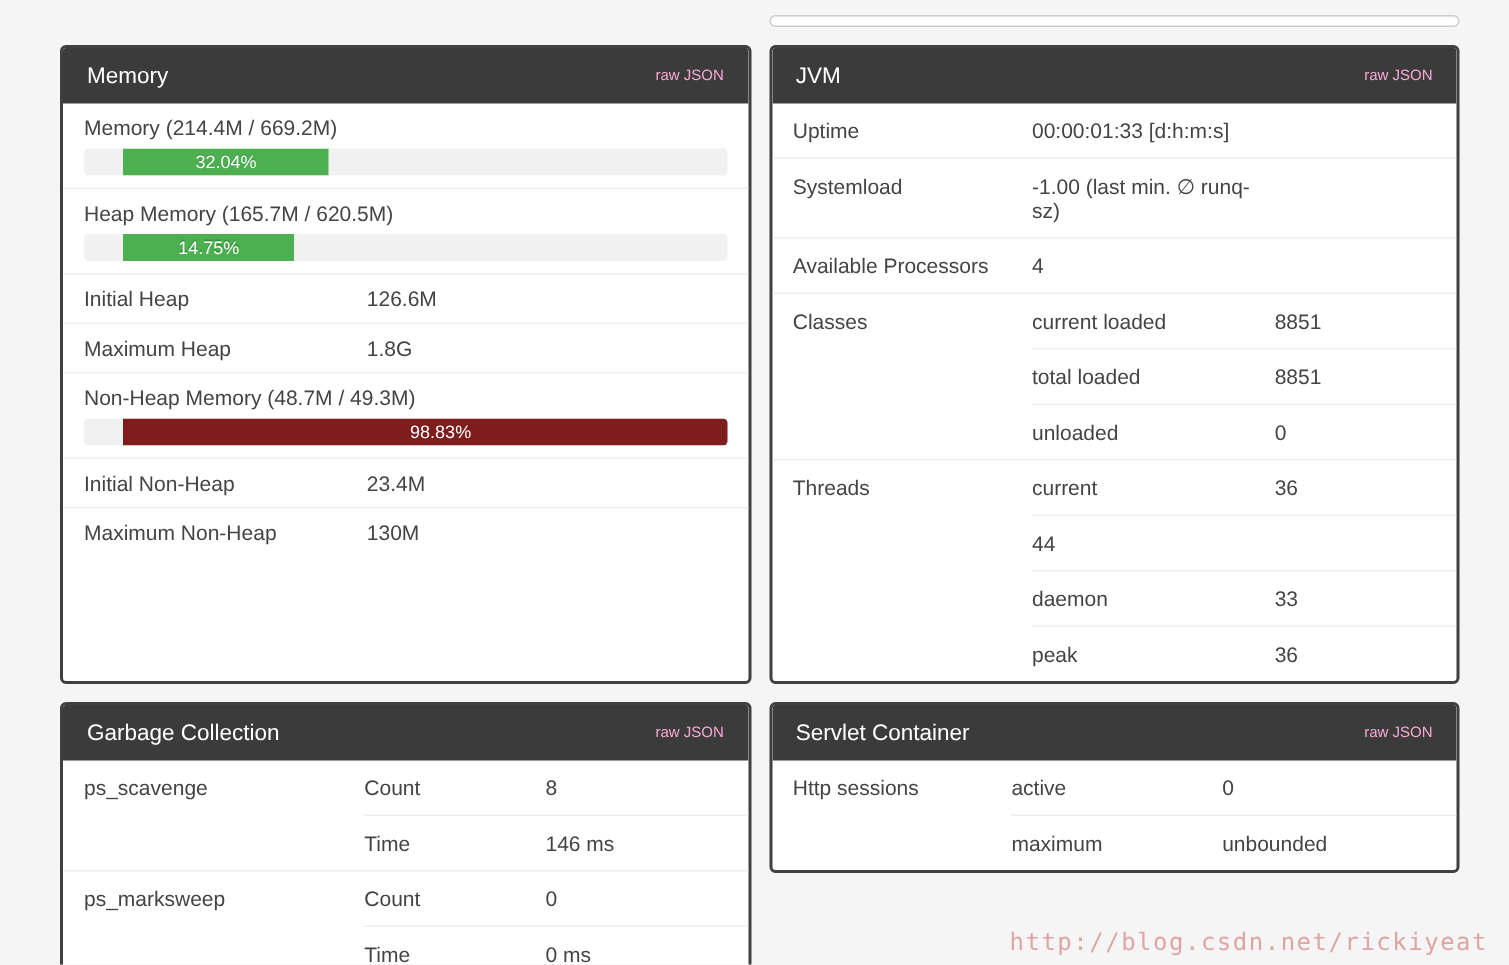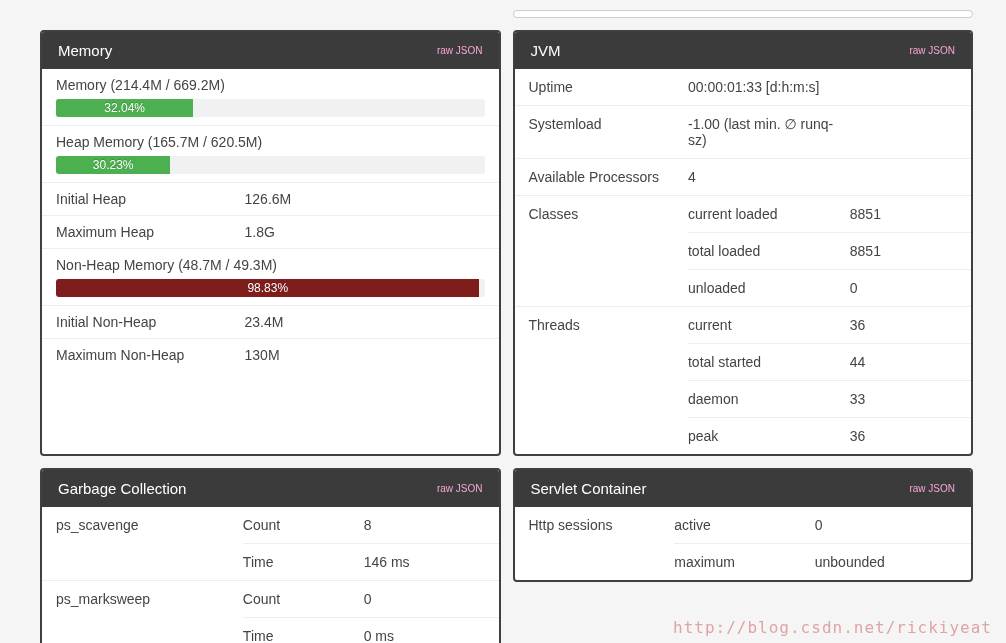--- a/index.html
+++ b/index.html
@@ -64,20 +64,21 @@
     border-radius: 3px;
     overflow: hidden;
   }
   .bar-fill {
     height: 100%;
     line-height: 18px;
     text-align: center;
     color: #fff;
     font-size: 12px;
     text-shadow: 0 -1px rgba(0,0,0,.2);
+    margin-left: 26px;
   }
   .bar-green { background: #4caf50; }
   .bar-red   { background: #7f1d1d; }
   
   .row2 { display: flex; border-bottom: 1px solid #eee; }
   .row2:last-child { border-bottom: none; }
   .row2 .k1 { flex: 0 0 38%; padding: 10px 14px; }
   .row2 .nest { flex: 1; }
   .nest .pr {
     display: flex;
@@ -128,21 +129,21 @@
       <div class="row prog-row">
         <div class="lbl">Memory (214.4M / 669.2M)</div>
         <div class="bar">
           <div class="bar-fill bar-green" style="width:32.04%">32.04%</div>
         </div>
       </div>
 
       <div class="row prog-row">
         <div class="lbl">Heap Memory (165.7M / 620.5M)</div>
         <div class="bar">
-          <div class="bar-fill bar-green" style="width:26.70%">30.23%</div>
+          <div class="bar-fill bar-green" style="width:26.70%">14.75%</div>
         </div>
       </div>
 
       <div class="row">
         <div class="lbl">Initial Heap</div>
         <div class="val">126.6M</div>
       </div>
 
       <div class="row">
         <div class="lbl">Maximum Heap</div>
@@ -216,21 +217,20 @@
         </div>
       </div>
       <div class="row2">
         <div class="k1">Threads</div>
         <div class="nest">
           <div class="pr">
               <div class="pk">current</div>
               <div class="pv">36</div>
             </div>
           <div class="pr">
-              <div class="pk">total started</div>
               <div class="pv">44</div>
             </div>
           <div class="pr">
               <div class="pk">daemon</div>
               <div class="pv">33</div>
             </div>
           <div class="pr">
               <div class="pk">peak</div>
               <div class="pv">36</div>
             </div>

